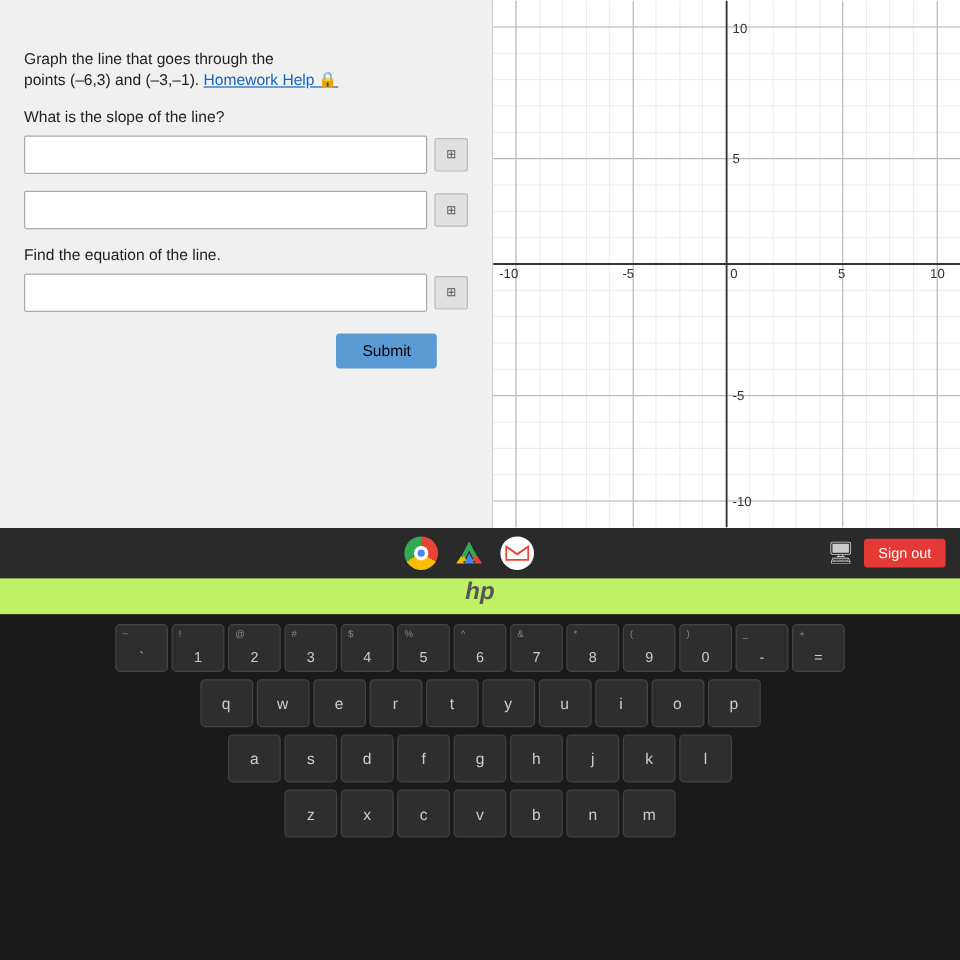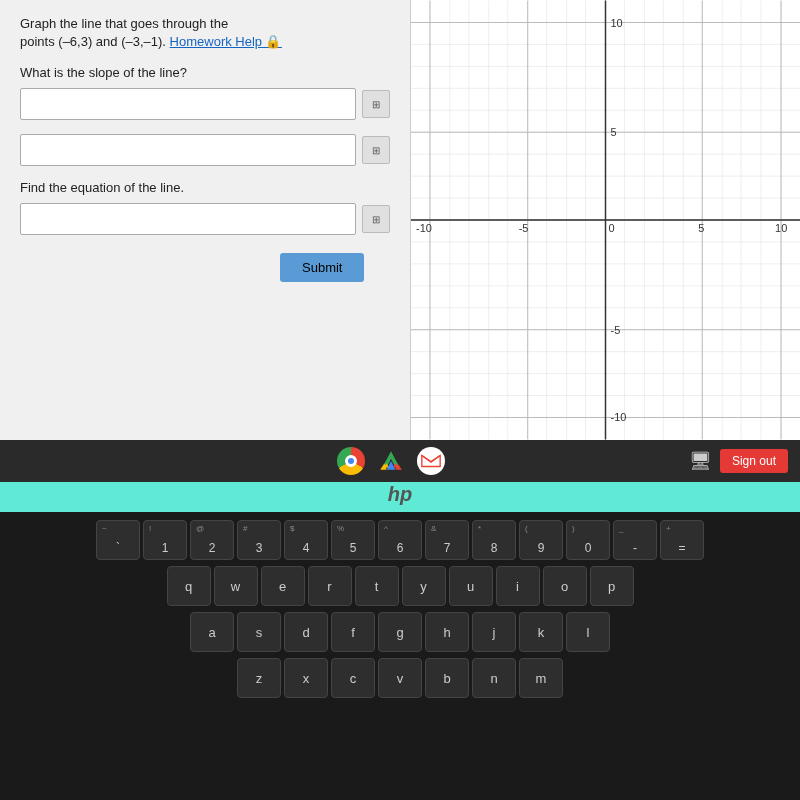--- a/index.html
+++ b/index.html
@@ -19,20 +19,21 @@
       display: flex;
       flex-direction: row;
       position: relative;
     }
 
     
     .left-panel {
       width: 410px;
       padding: 15px 20px;
       background: #f0f0f0;
+      margin-top: 25px;
     }
 
     .question-text {
       font-size: 13px;
       color: #222;
       line-height: 1.4;
       margin-bottom: 14px;
     }
 
     .homework-help {
@@ -448,21 +449,21 @@
         <path d="M2 6l10 7 10-7" stroke="#ea4335" stroke-width="1.5" fill="none"></path>
       </svg>
     </div>
   </div>
   <div class="taskbar-right">
     <span class="monitor-icon">🖥</span>
     <button class="sign-out-btn">Sign out</button>
   </div>
 </div>
 
-<div style="width:800px;height:30px;background:#5eead4;display:flex;align-items:center;justify-content:center;">
+<div style="width:800px;height:30px;background:#bef264;display:flex;justify-content:center;">
   <span class="hp-logo">hp</span>
 </div>
 
 <div class="keyboard-area">
 
   <div class="key-row">
     <div class="key">
         <span class="top-char">~</span>
         <span class="main-char">`</span>
       </div>

